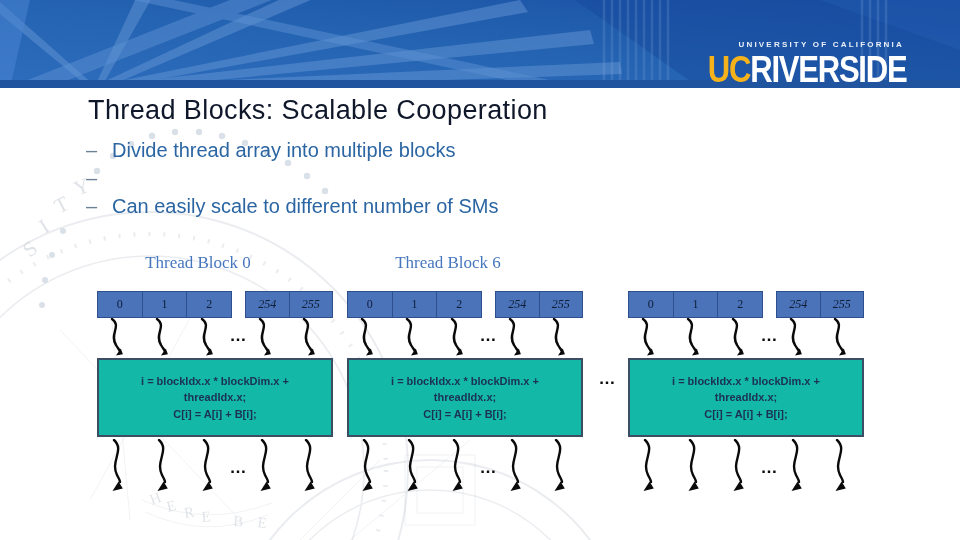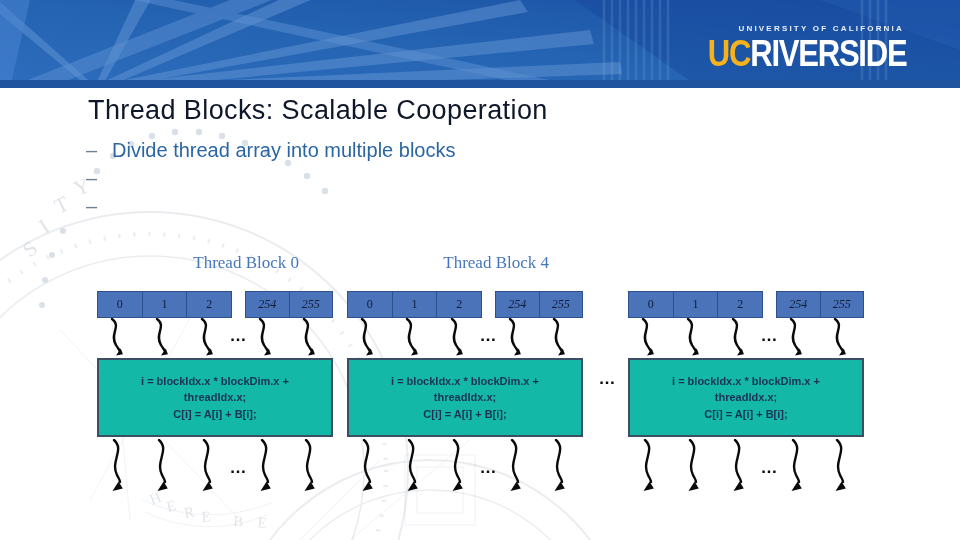--- a/index.html
+++ b/index.html
@@ -4,35 +4,35 @@
 <style>
   html,body{margin:0;padding:0;background:#888;}
   .slide{position:relative;width:960px;height:540px;background:#ffffff;overflow:hidden;
          font-family:"Liberation Sans",sans-serif;}
   
   .watermark{position:absolute;left:0;top:0;z-index:0;pointer-events:none;}
   
   .band{position:absolute;left:0;top:0;width:960px;height:88px;z-index:2;}
   .band-art{position:absolute;left:0;top:0;width:960px;height:88px;display:block;}
   .logo{position:absolute;right:54px;top:24px;text-align:right;z-index:3;}
-  .logo-small{font-size:8px;font-weight:bold;letter-spacing:2.2px;color:#EAF0F8;margin:0 2px 2px 0;}
+  .logo-small{font-size:8px;font-weight:bold;letter-spacing:2.2px;color:#EAF0F8;margin:16px 2px 2px 0;}
   .logo-big{font-size:37px;font-weight:bold;letter-spacing:-1.5px;line-height:1;
             transform:scaleX(.84);transform-origin:right center;white-space:nowrap;}
   .logo-uc{color:#F6B21B;}
   .logo-riv{color:#ffffff;}
   
   .title{position:absolute;left:88px;top:95px;margin:0;font-size:27px;font-weight:400;
          letter-spacing:.4px;color:#0f172a;white-space:nowrap;z-index:1;}
   .bullets{position:absolute;left:86px;top:139px;z-index:1;}
   .bullet{display:flex;align-items:baseline;height:28px;font-size:20px;color:#2B66A3;}
   .bullet .dash{width:26px;color:#6D8196;}
   
   .group{position:absolute;top:252px;width:236px;height:242px;z-index:1;}
   .g0{left:97px}.g1{left:347px}.g2{left:628px}
-  .g-title{position:absolute;top:1px;left:0;right:0;text-align:right;padding-right:34px;
+  .g-title{position:absolute;top:1px;left:0;right:0;text-align:center;padding-right:34px;
            font-family:"Liberation Serif",serif;font-size:17px;color:#4677BE;}
   .cellrow{position:absolute;top:39px;left:0;height:27px;display:flex;}
   .cellbox{display:flex;border:1.5px solid #2D4F8E;box-sizing:border-box;background:#4B73B9;height:27px;}
   .cellbox-l{width:135px;margin-right:13px;}
   .cellbox-r{width:88px;font-style:italic;}
   .cell{flex:1;display:flex;align-items:center;justify-content:center;
         font-family:"Liberation Serif",serif;font-size:12px;color:#101D38;
         border-left:1.5px solid #2D4F8E;}
   .cell:first-child{border-left:none;}
   .arrows{position:absolute;left:0;width:236px;}
@@ -177,20 +177,21 @@
   <div class="bullets">
     <div class="bullet">
       <span class="dash">–</span>
       <span>Divide thread array into multiple blocks</span>
     </div>
     <div class="bullet">
       <span class="dash">–</span>
     </div>
     <div class="bullet">
       <span class="dash">–</span>
+      <span>Can easily scale to different number of SMs</span>
     </div>
   </div>
 
   <section class="group g0">
     <div class="g-title">Thread Block 0</div>
     <div class="cellrow">
       <div class="cellbox cellbox-l">
         <div class="cell">0</div>
         <div class="cell">1</div>
         <div class="cell">2</div>
@@ -235,21 +236,21 @@
       <svg class="arr a4">
           <use href="#arrow-l"></use>
         </svg>
       <svg class="arr a5">
           <use href="#arrow-l"></use>
         </svg>
     </div>
   </section>
 
   <section class="group g1">
-    <div class="g-title">Thread Block 4</div>
+    <div class="g-title">Thread Block 6</div>
     <div class="cellrow">
       <div class="cellbox cellbox-l">
         <div class="cell">0</div>
         <div class="cell">1</div>
         <div class="cell">2</div>
       </div>
       <div class="cellbox cellbox-r">
         <div class="cell">254</div>
         <div class="cell">255</div>
       </div>

